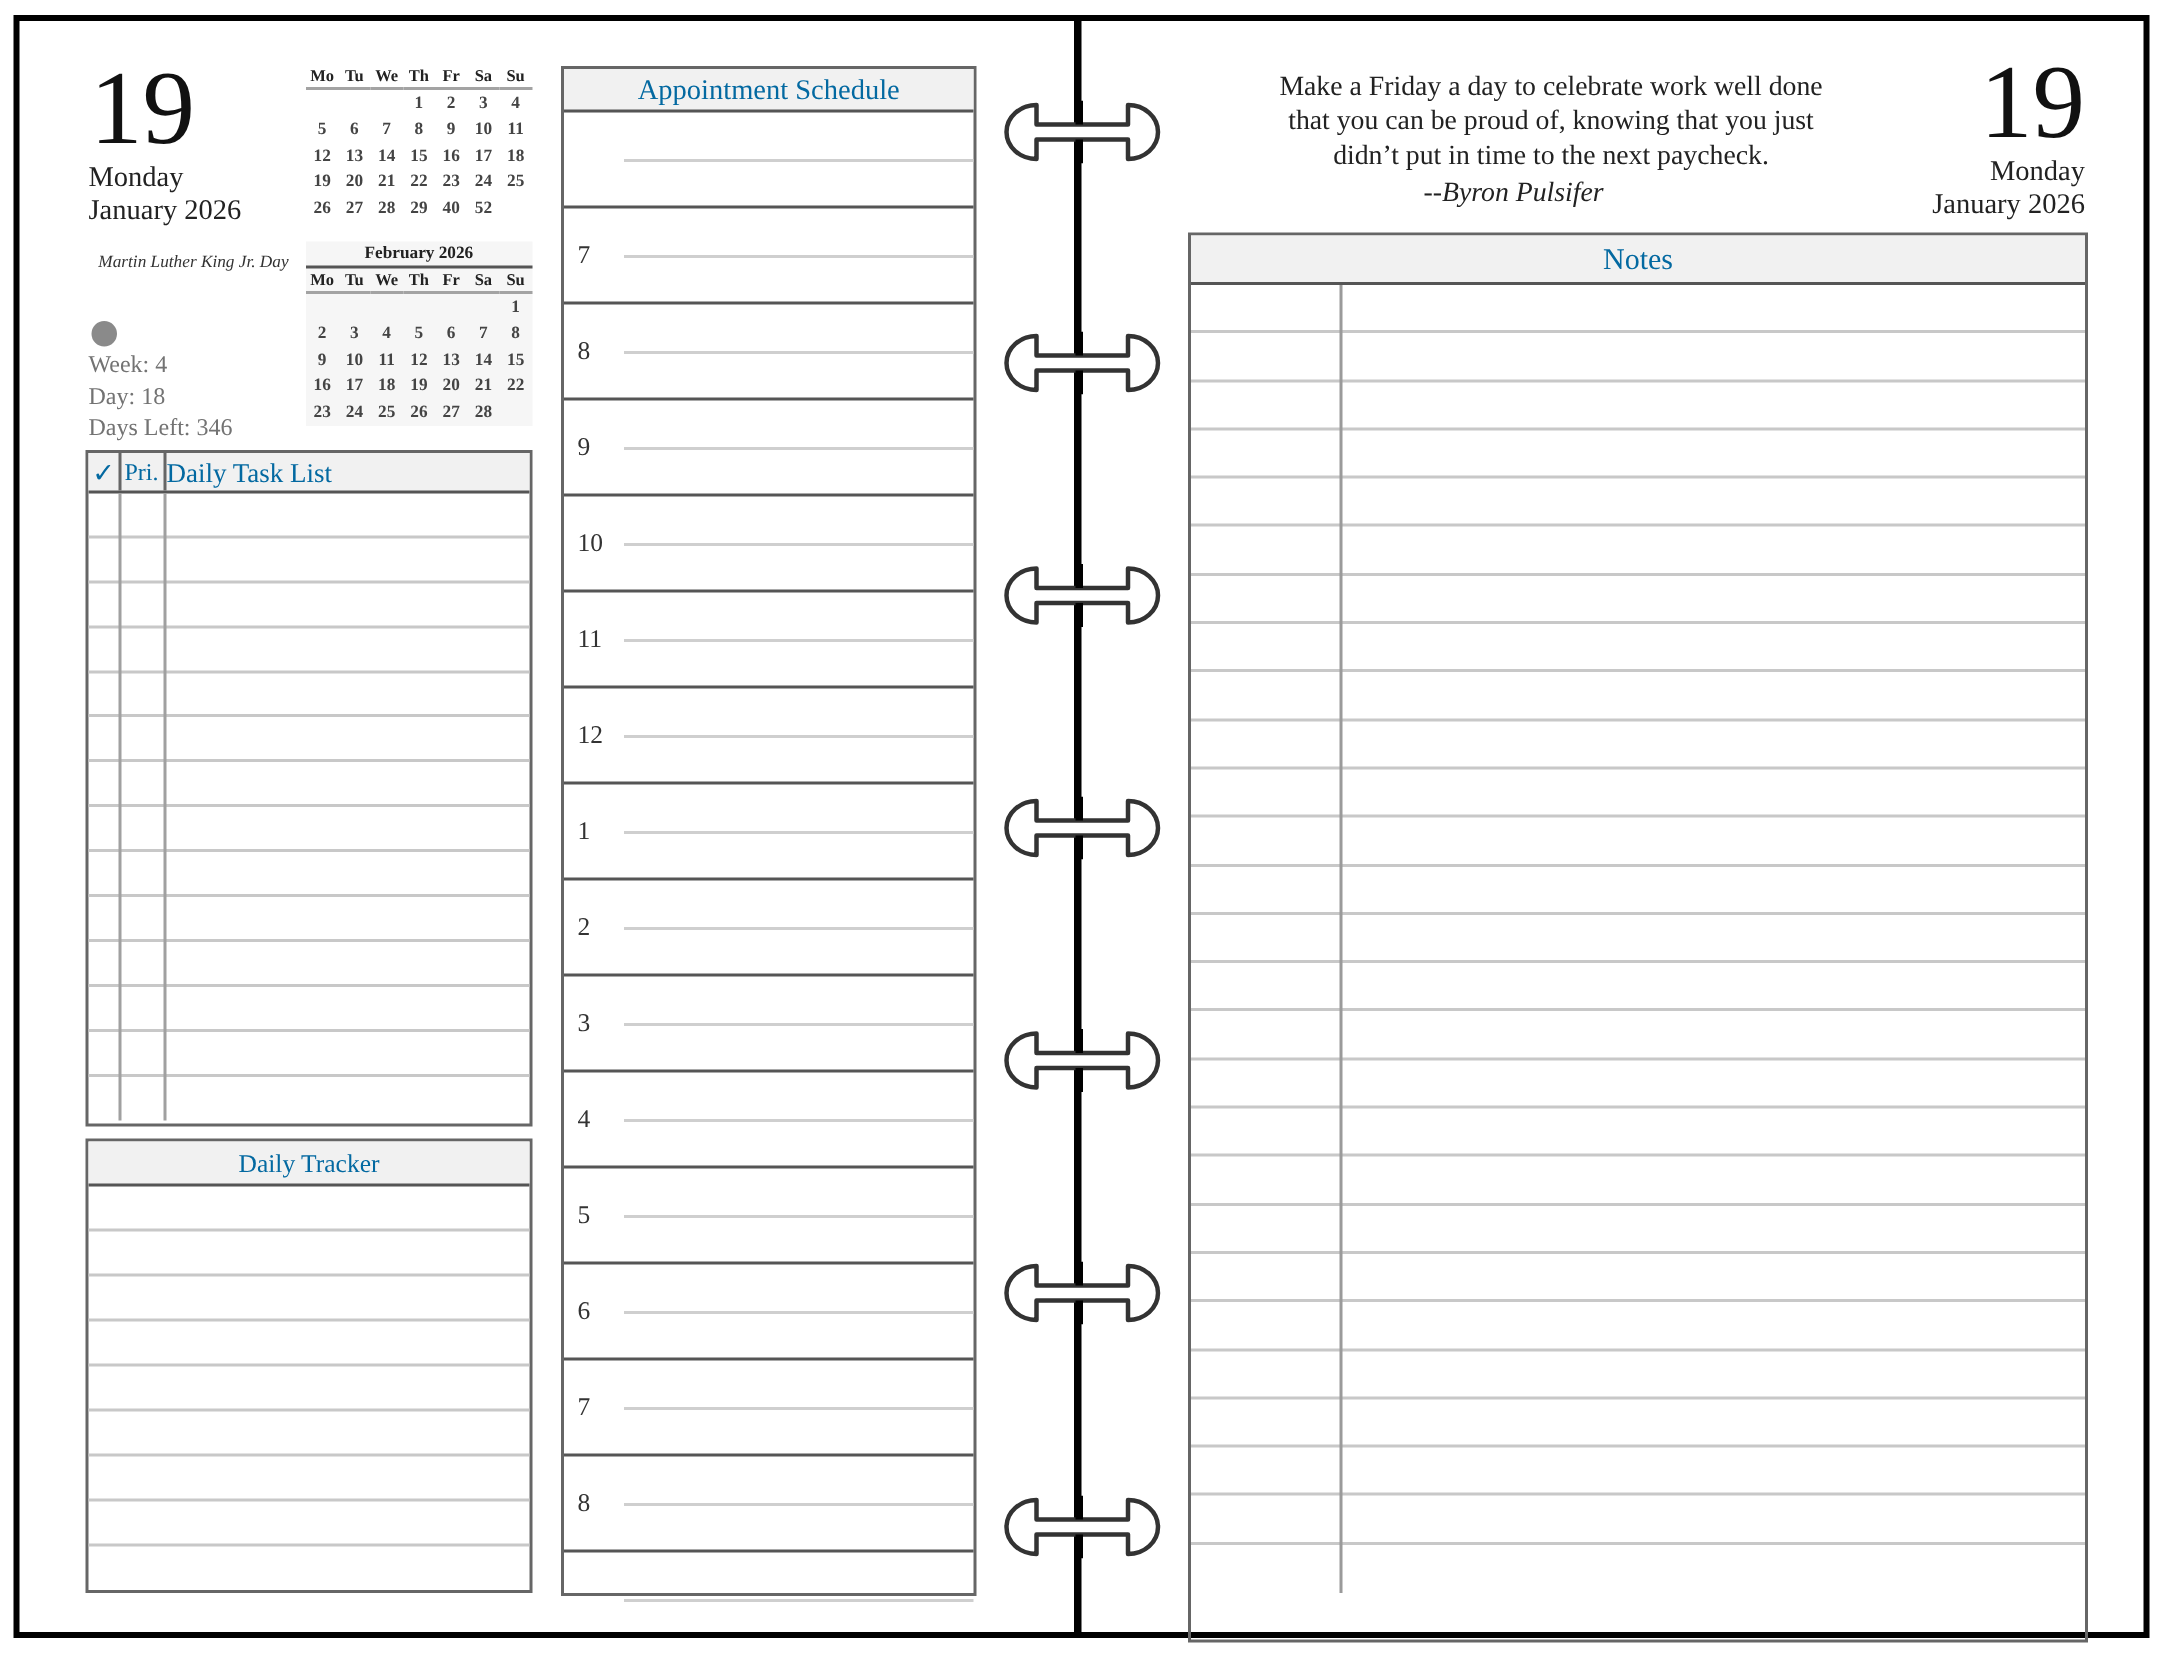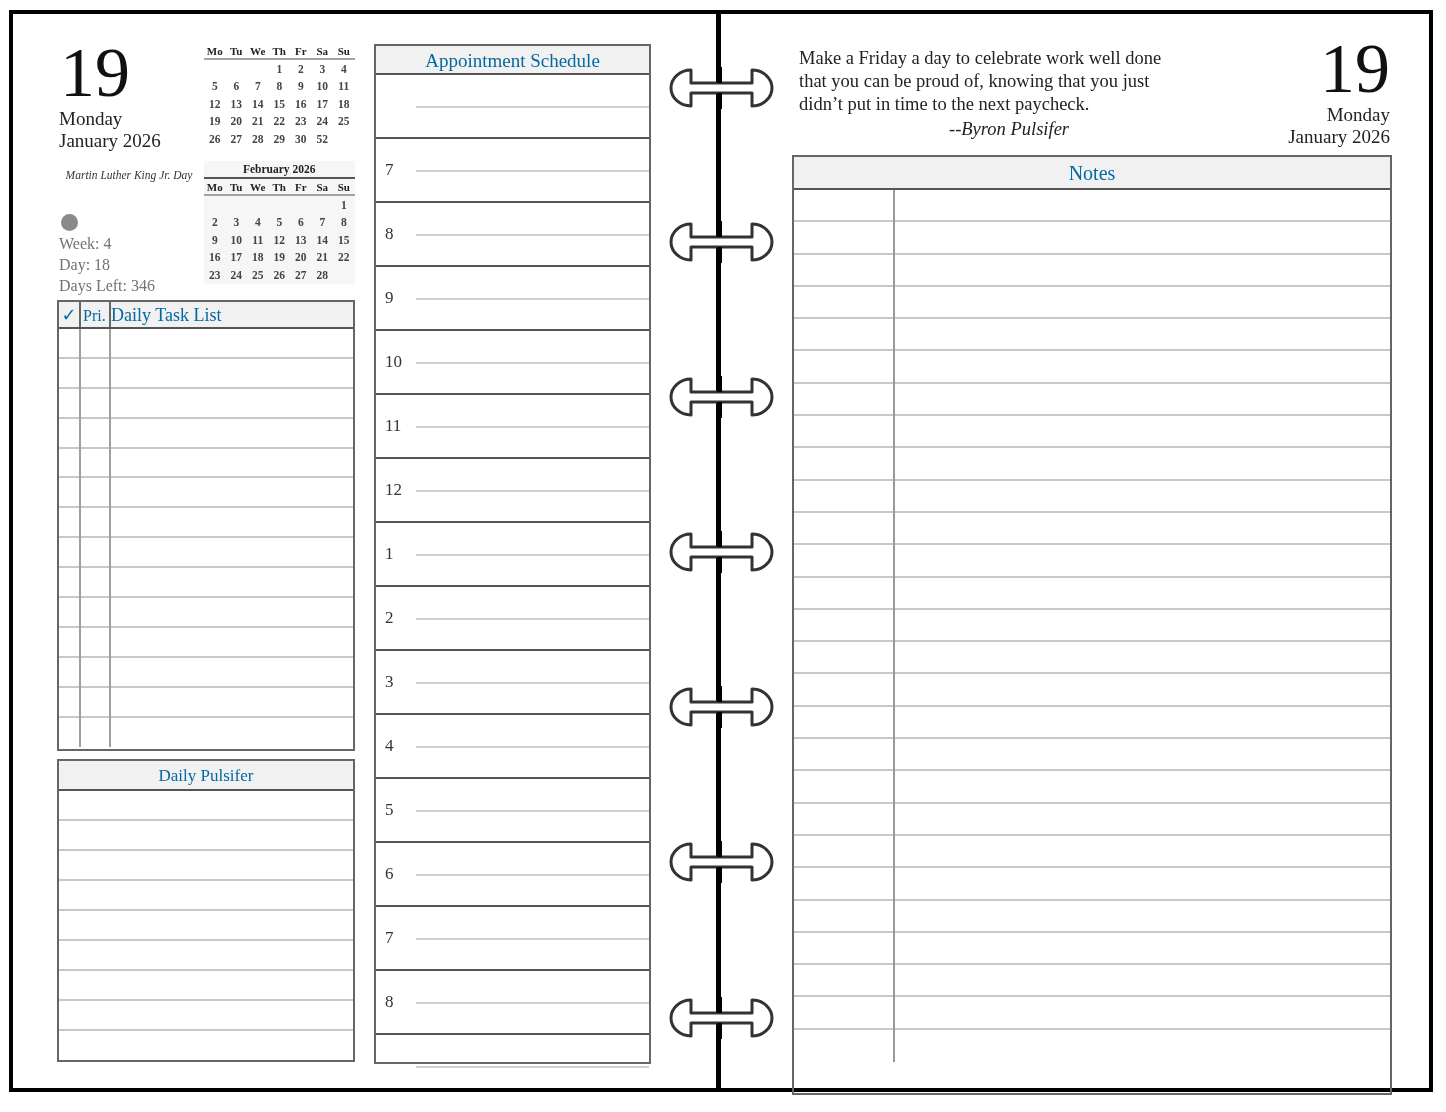--- a/index.html
+++ b/index.html
@@ -40,21 +40,21 @@
   .task-rows .vline { position:absolute; top:0; bottom:0; width:2px; background:#a0a0a0; }
   .task-rows .r { height:29.9px; }
 
   .appt .r { height:62px; border-bottom:2px solid #555; position:relative; }
   .appt .r:last-child { border-bottom:none; }
   .appt .hr { position:absolute; left:9px; top:50%; transform:translateY(-50%); font-size:17px; color:#333; }
   .appt .ln { position:absolute; left:40px; right:0; top:50%; height:2px; background:#cfcfcf; }
 
   .ring { position:absolute; left:669px; width:105px; height:42px; }
 
-  .quote { font-size:18.5px; line-height:23px; color:#222; }
+  .quote { font-size:18.5px; line-height:23px; color:#222;text-align:center; }
   .author { font-style:italic; font-size:18.5px; color:#222; }
 
   .notes-rows { position:relative; }
   .notes-rows .r { height:32.3px; }
   .notes-rows .vline { position:absolute; top:0; bottom:0; left:99px; width:2px; background:#9a9a9a; }
 </style>
 </head>
 <body>
 
 <div class="frame"></div>
@@ -110,21 +110,21 @@
           <td>22</td>
           <td>23</td>
           <td>24</td>
           <td>25</td>
         </tr>
         <tr>
           <td>26</td>
           <td>27</td>
           <td>28</td>
           <td>29</td>
-          <td>30</td>
+          <td>40</td>
           <td>52</td>
           <td></td>
         </tr>
       </tbody>
     </table>
 </div>
 <div class="mini feb" style="left:204px;top:161px;">
   <div class="mtitle">February 2026</div>
   <table id="cal1">
       <tbody>
@@ -212,21 +212,21 @@
       <div class="r"></div>
       <div class="r"></div>
       <div class="r"></div>
       <div class="r"></div>
       <div class="r"></div>
       <div class="r"></div>
     </div>
 </div>
 
 <div class="box" style="left:57px;top:759px;width:298px;height:303px;">
-  <div class="hdr" style="height:30px;line-height:29px;font-size:17px;">Daily Pulsifer</div>
+  <div class="hdr" style="height:30px;line-height:29px;font-size:17px;">Daily Tracker</div>
   <div class="rows" id="trackerRows">
       <div class="r" style="height: 30px;"></div>
       <div class="r" style="height: 30px;"></div>
       <div class="r" style="height: 30px;"></div>
       <div class="r" style="height: 30px;"></div>
       <div class="r" style="height: 30px;"></div>
       <div class="r" style="height: 30px;"></div>
       <div class="r" style="height: 30px;"></div>
       <div class="r" style="height: 30px;"></div>
       <div class="r" style="height: 30px;"></div>

